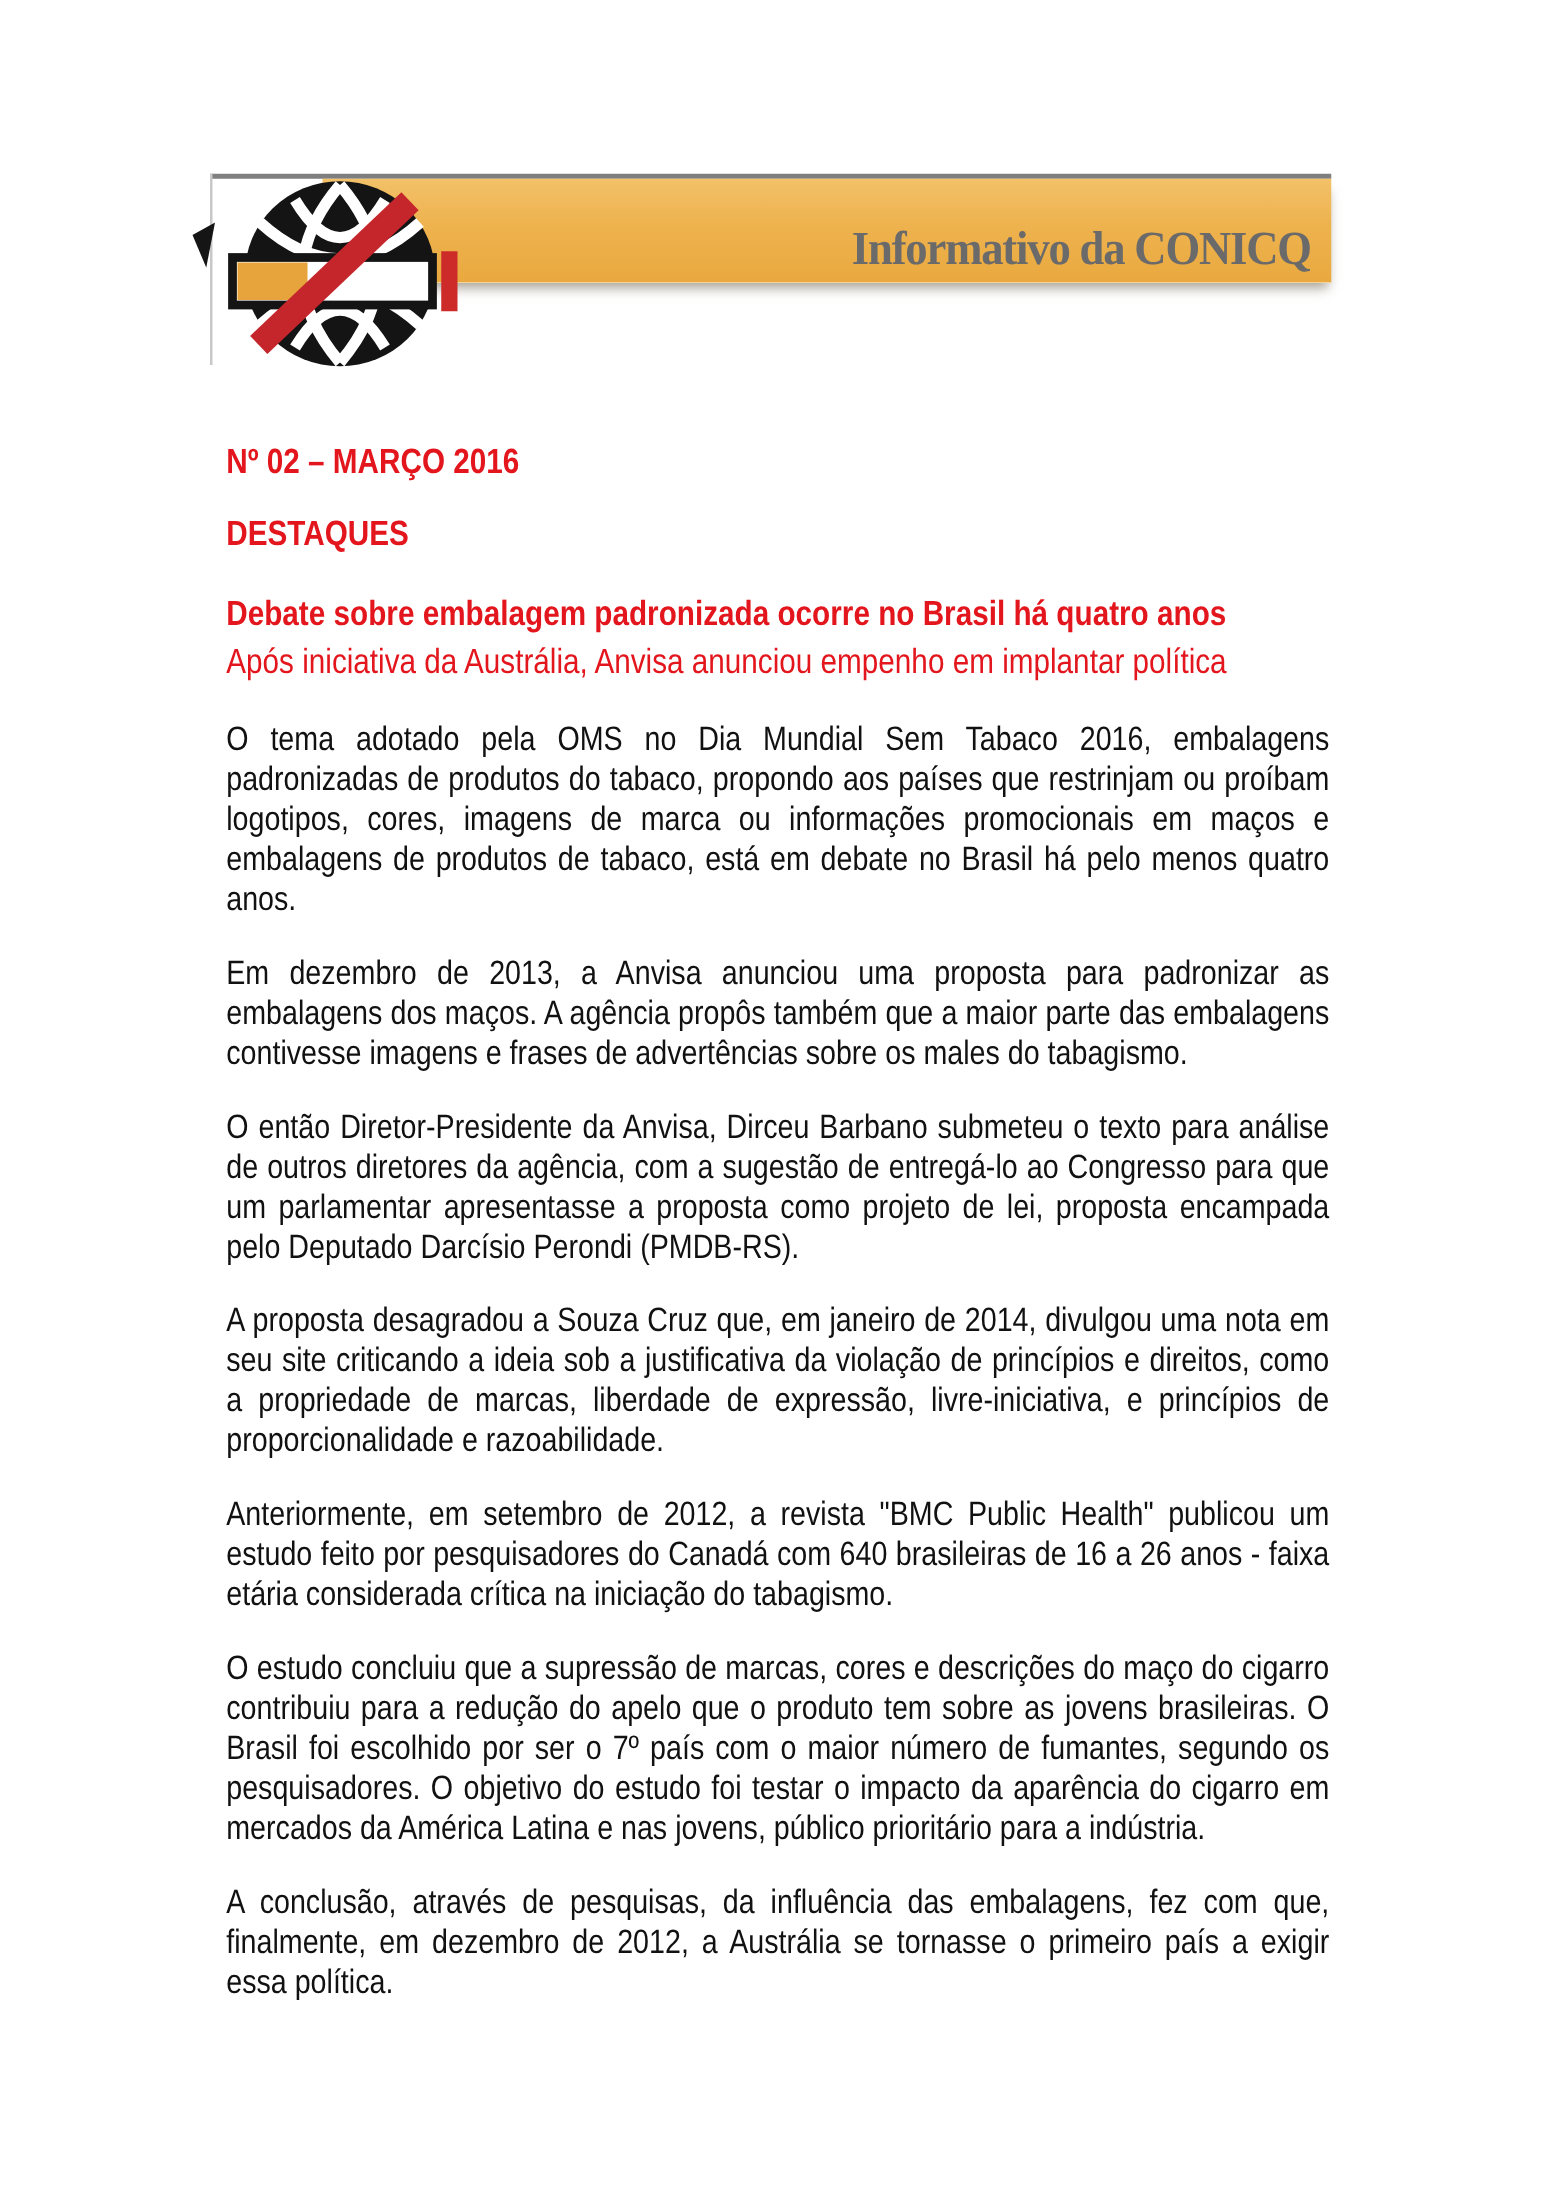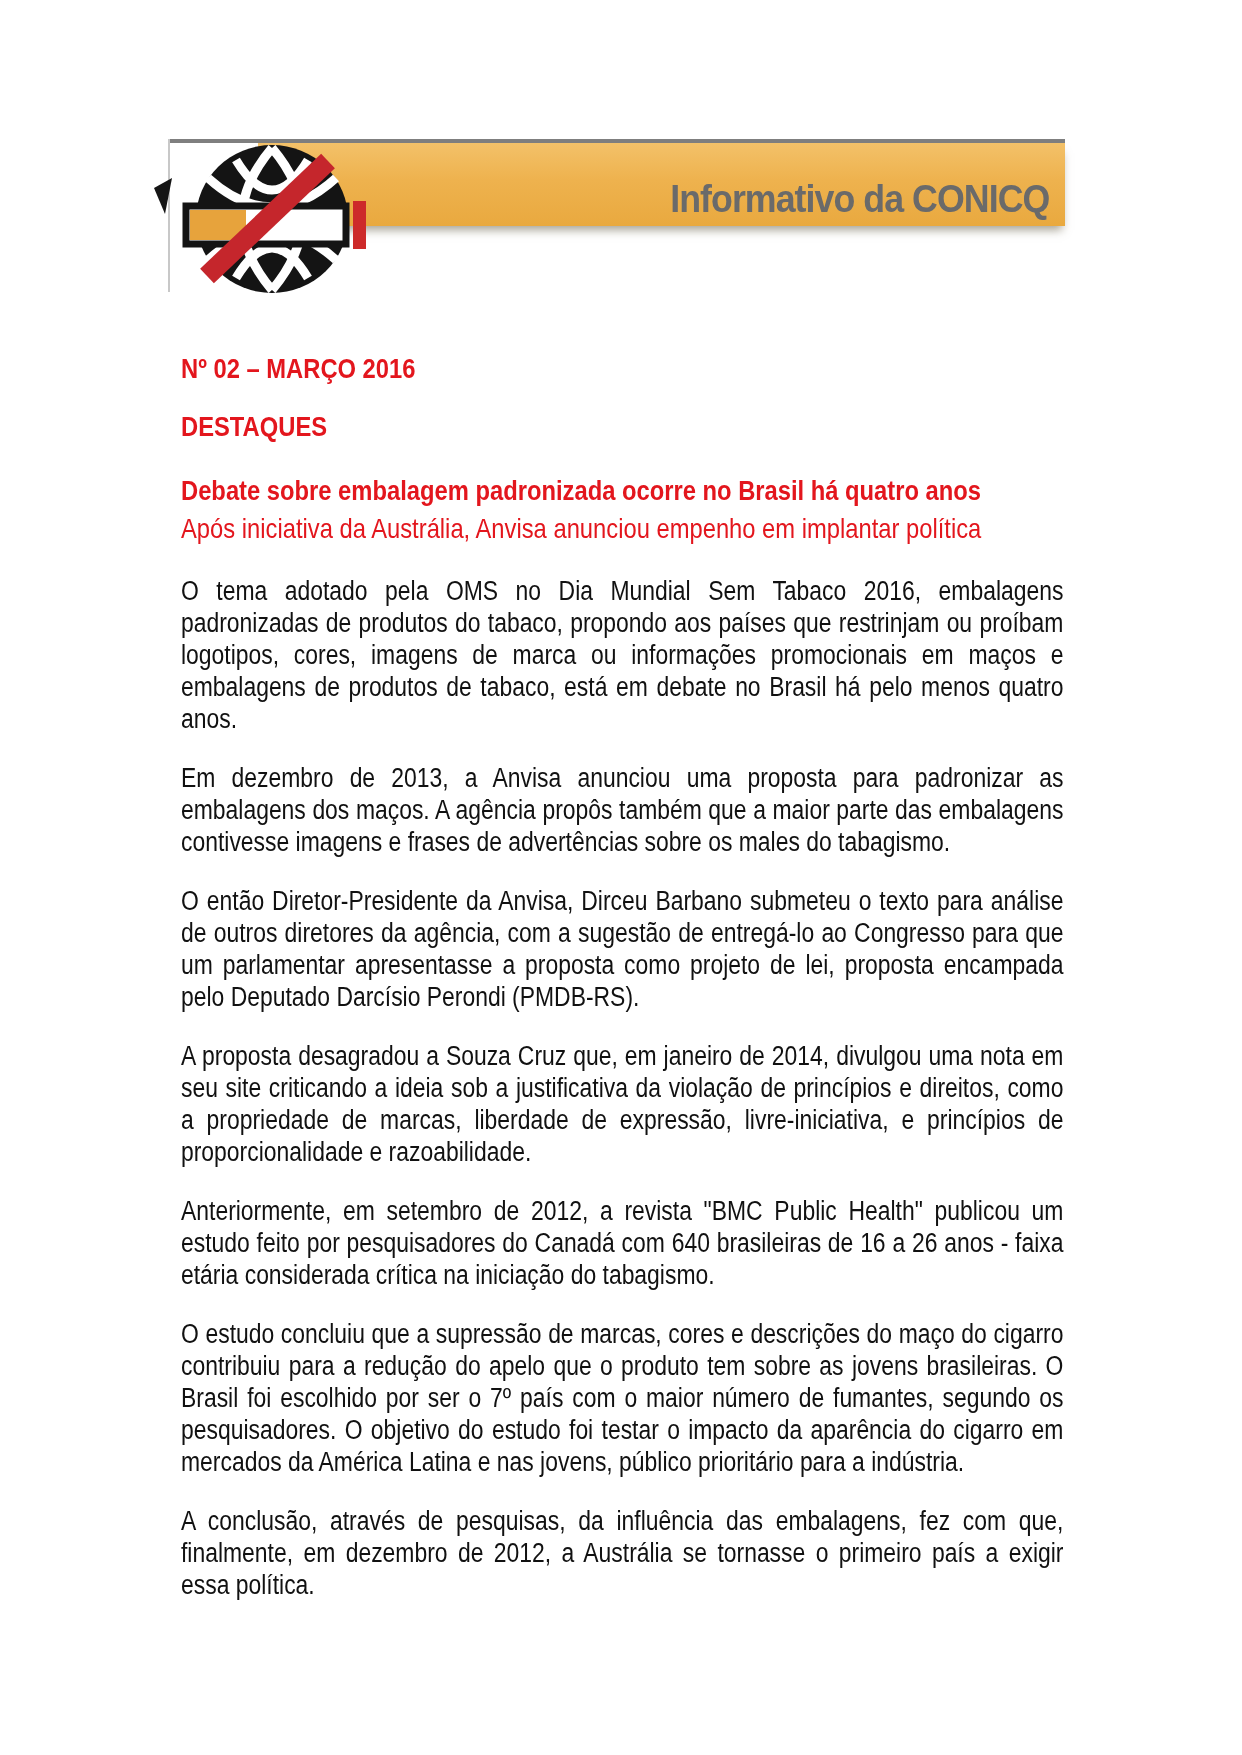--- a/index.html
+++ b/index.html
@@ -19,20 +19,21 @@
     position:absolute;left:168px;top:139px;width:2px;height:153px;
     background:#c8c8c8;
   }
   .banner{
     position:absolute;left:258px;top:143px;width:807px;height:83px;
     background:linear-gradient(180deg,#f3c169 0%,#eeb24e 45%,#e9a93f 100%);
     box-shadow:0 7px 9px -3px rgba(95,85,60,.55);
     display:flex;align-items:flex-end;justify-content:flex-end;
     box-sizing:border-box;padding:0 16px 8px 0;
     z-index:1;
+    font-family:Liberation Serif, serif;
   }
   .banner-title{
     color:#6a6a6a;
     font-size:38px;font-weight:bold;letter-spacing:-1px;
     line-height:1;white-space:nowrap;
     transform:scaleX(.94);transform-origin:100% 100%;
   }
   .logo{
     position:absolute;left:150px;top:140px;width:230px;height:160px;
     z-index:2;

